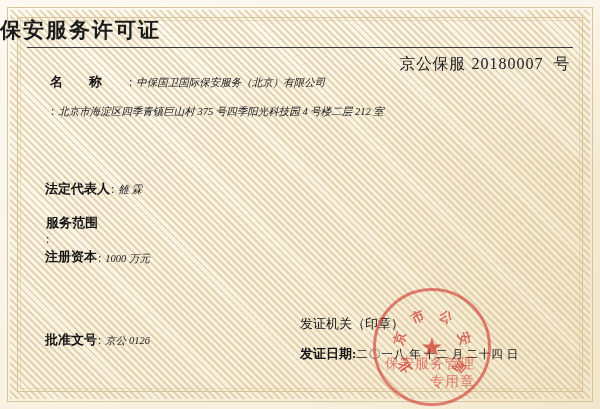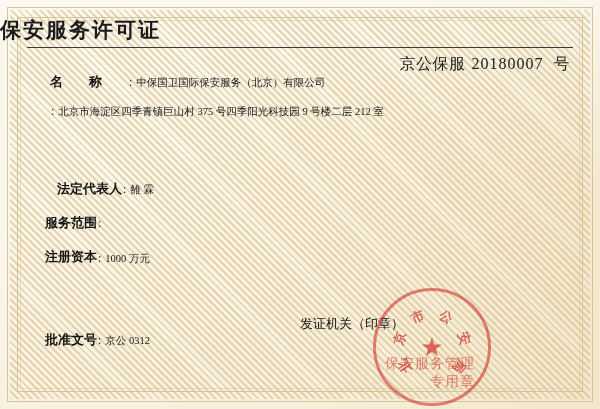--- a/index.html
+++ b/index.html
@@ -116,26 +116,27 @@
     color: #141414;
   }
   .field .colon {
     font-size: 12px;
     margin: 0 4px 0 1px;
   }
   .field .value {
     font-size: 10.5px;
     color: #1a1a1a;
     white-space: nowrap;
+    font-style: italic;
   }
 
   .f-name   { left: 50px;  top: 73px; }
   .f-addr   { left: 50px;  top: 104px; }
-  .f-legal  { left: 45px;  top: 180px; margin-left: 12px; }
-  .f-scope  { left: 45px;  top: 214px; }
+  .f-legal  { left: 45px;  top: 180px; }
+  .f-scope  { left: 45px;  top: 214px; flex-direction: column; }
   .f-cap    { left: 45px;  top: 248px; align-items: flex-end; }
   .f-approv { left: 45px;  top: 283px; margin-top: 48px; }
 
   .f-name .label, .f-addr .label {
     display: inline-block;
     width: 78px;
     letter-spacing: 0;
   }
   .f-name .label .sp { display: inline-block; width: 26px; }
 
@@ -239,21 +240,21 @@
   </div>
 
   <div class="field f-name">
     <span class="label"><span>名</span><span class="sp"></span><span>称</span></span>
     <span class="colon">:</span>
     <span class="value">中保国卫国际保安服务（北京）有限公司</span>
   </div>
 
   <div class="field f-addr">
     <span class="colon">:</span>
-    <span class="value">北京市海淀区四季青镇巨山村 375 号四季阳光科技园 9 号楼二层 212 室</span>
+    <span class="value">北京市海淀区四季青镇巨山村 375 号四季阳光科技园 4 号楼二层 212 室</span>
   </div>
 
   <div class="field f-legal">
     <span class="label">法定代表人</span>
     <span class="colon">:</span>
     <span class="value">雒 霖</span>
   </div>
 
   <div class="field f-scope">
     <span class="label">服务范围</span>
@@ -262,25 +263,34 @@
 
   <div class="field f-cap">
     <span class="label">注册资本</span>
     <span class="colon">:</span>
     <span class="value">1000 万元</span>
   </div>
 
   <div class="field f-approv">
     <span class="label">批准文号</span>
     <span class="colon">:</span>
-    <span class="value">京公 0312</span>
+    <span class="value">京公 0126</span>
   </div>
 
   <div class="issuer">发证机关（印章）</div>
 
+  <div class="issue-date">
+    <span>发证日期:</span>
+    <span class="dv">二〇一八</span>
+    <span class="unit">年</span>
+    <span class="dv">十二</span>
+    <span class="unit">月</span>
+    <span class="dv">二十四</span>
+    <span class="unit">日</span>
+  </div>
 
   <div class="seal">
     <div class="ring-text" id="sealRing">
         <span style="transform: rotate(-125deg) translate(-50%, -42px);">北</span>
         <span style="transform: rotate(-75deg) translate(-50%, -42px);">京</span>
         <span style="transform: rotate(-25deg) translate(-50%, -42px);">市</span>
         <span style="transform: rotate(25deg) translate(-50%, -42px);">公</span>
         <span style="transform: rotate(75deg) translate(-50%, -42px);">安</span>
         <span style="transform: rotate(125deg) translate(-50%, -42px);">局</span>
       </div>

